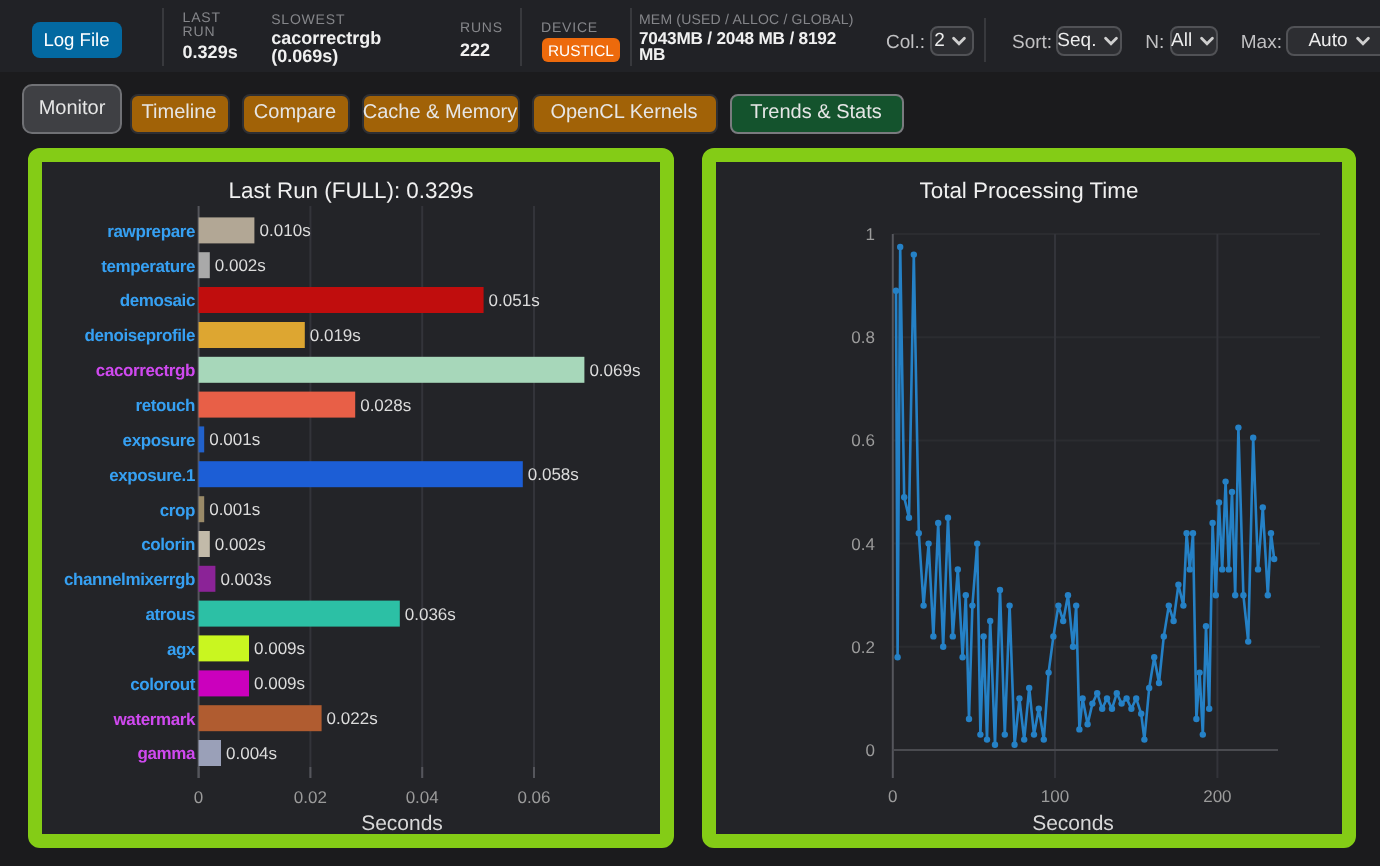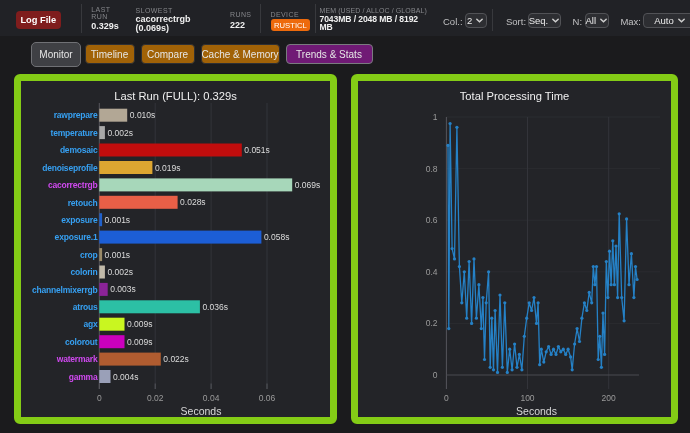--- a/index.html
+++ b/index.html
@@ -1,31 +1,31 @@
 <!DOCTYPE html>
 <html><head><meta charset="utf-8"><style>
 *{margin:0;padding:0;box-sizing:border-box}
 html,body{width:690px;height:433px;background:#1b1b1d;font-family:"Liberation Sans",sans-serif;overflow:hidden}
 .abs{position:absolute}
 #topbar{position:absolute;left:0;top:0;width:690px;height:36px;background:#212226}
 .sep{position:absolute;width:1px;top:4px;height:29px;background:#38393d}
 .lab{position:absolute;font-size:7px;letter-spacing:.4px;color:#85868a;white-space:nowrap}
 .val{position:absolute;font-size:9px;font-weight:bold;color:#f0f0f0;line-height:8.8px;white-space:nowrap}
-#tabs{position:absolute;left:31px;top:42px;height:24.5px;display:flex;gap:6px;align-items:center}
+#tabs{position:absolute;left:11px;top:42px;height:24.5px;display:flex;gap:6px;align-items:flex-end}
 .tab{height:20px;display:flex;align-items:center;justify-content:center;background:#a16207;border:1px solid #2e2f33;border-radius:4px;color:#e6e6e6;font-size:10px;white-space:nowrap}
 .tab.mon{background:#3f4044;border:1.5px solid #707175;height:24.5px;border-radius:5px;margin-right:-2.5px}
-.tab.act{background:#701a75;border-color:#7a7b7f}
+.tab.act{background:#14532d;border-color:#7a7b7f}
 .panel{position:absolute;top:73.5px;height:350px;background:#232428;border:7px solid #84cc16;border-radius:6px}
 .ptitle{position:absolute;top:9px;width:100%;text-align:center;font-size:11.2px;color:#f0f0f0}
 .ctl{position:absolute;color:#c0c0c2;font-size:9.5px;white-space:nowrap}
 .dd{position:absolute;top:13px;height:14.5px;background:#2d2e32;border:1px solid #515256;border-radius:4px;display:flex;align-items:center;justify-content:center;color:#ececec;font-size:9.5px}
 </style></head>
 <body>
 <div id="topbar">
-  <div style="position:absolute;left:16px;top:11px;background:#7f1d1d;border-radius:4px;width:44.5px;height:17.5px;display:flex;align-items:center;justify-content:center;color:#fff;font-size:9.3px;font-weight:bold">Log&nbsp;File</div>
+  <div style="position:absolute;left:16px;top:11px;background:#0369a1;border-radius:4px;width:44.5px;height:17.5px;display:flex;align-items:center;justify-content:center;color:#fff;font-size:9.3px;font-weight:normal">Log&nbsp;File</div>
   <div class="sep" style="left:81px"></div>
   <div class="lab" style="left:91.3px;top:7px;line-height:6.9px">LAST<br>RUN</div>
   <div class="val" style="left:91.3px;top:21.5px">0.329s</div>
   <div class="lab" style="left:135.6px;top:7px">SLOWEST</div>
   <div class="val" style="left:135.6px;top:15px">cacorrectrgb<br>(0.069s)</div>
   <div class="lab" style="left:230px;top:11px">RUNS</div>
   <div class="val" style="left:230px;top:20.5px">222</div>
   <div class="sep" style="left:260px"></div>
   <div class="lab" style="left:270.5px;top:10.5px">DEVICE</div>
   <div style="position:absolute;left:270.5px;top:19px;background:#ed6a0c;color:#fff;font-size:7.7px;font-weight:normal;border-radius:3px;padding:1.5px 3.5px">RUSTICL</div>
@@ -48,20 +48,21 @@
   <div class="ctl" style="left:620.4px;top:15.5px">Max:</div>
   <div class="dd" style="left:643px;width:54px">Auto<svg width="9" height="9" viewBox="0 0 10 10" style="margin-left:3px;flex:0 0 auto">
         <path d="M2 3.5 L5 6.5 L8 3.5" stroke="#cfcfcf" stroke-width="1.6" fill="none" stroke-linecap="round"></path>
       </svg></div>
 </div>
 <div id="tabs">
     <div class="tab mon" style="width:50px">Monitor</div>
     <div class="tab " style="width:50px">Timeline</div>
     <div class="tab " style="width:54px">Compare</div>
     <div class="tab " style="width:79px">Cache &amp; Memory</div>
+    <div class="tab " style="width:93px">OpenCL Kernels</div>
     <div class="tab act" style="width:87px">Trends &amp; Stats</div>
   </div>
 <div class="panel" style="left:14px;width:323px">
     <div class="ptitle">Last Run (FULL): 0.329s</div>
   </div>
 <div class="panel" style="left:351px;width:327px">
     <div class="ptitle">Total Processing Time</div>
   </div>
 <svg class="abs" style="left:0;top:0" width="690" height="433" font-family="Liberation Sans,sans-serif">
 <line x1="155.2" y1="103" x2="155.2" y2="389" stroke="#33343a" stroke-width="1"></line>

